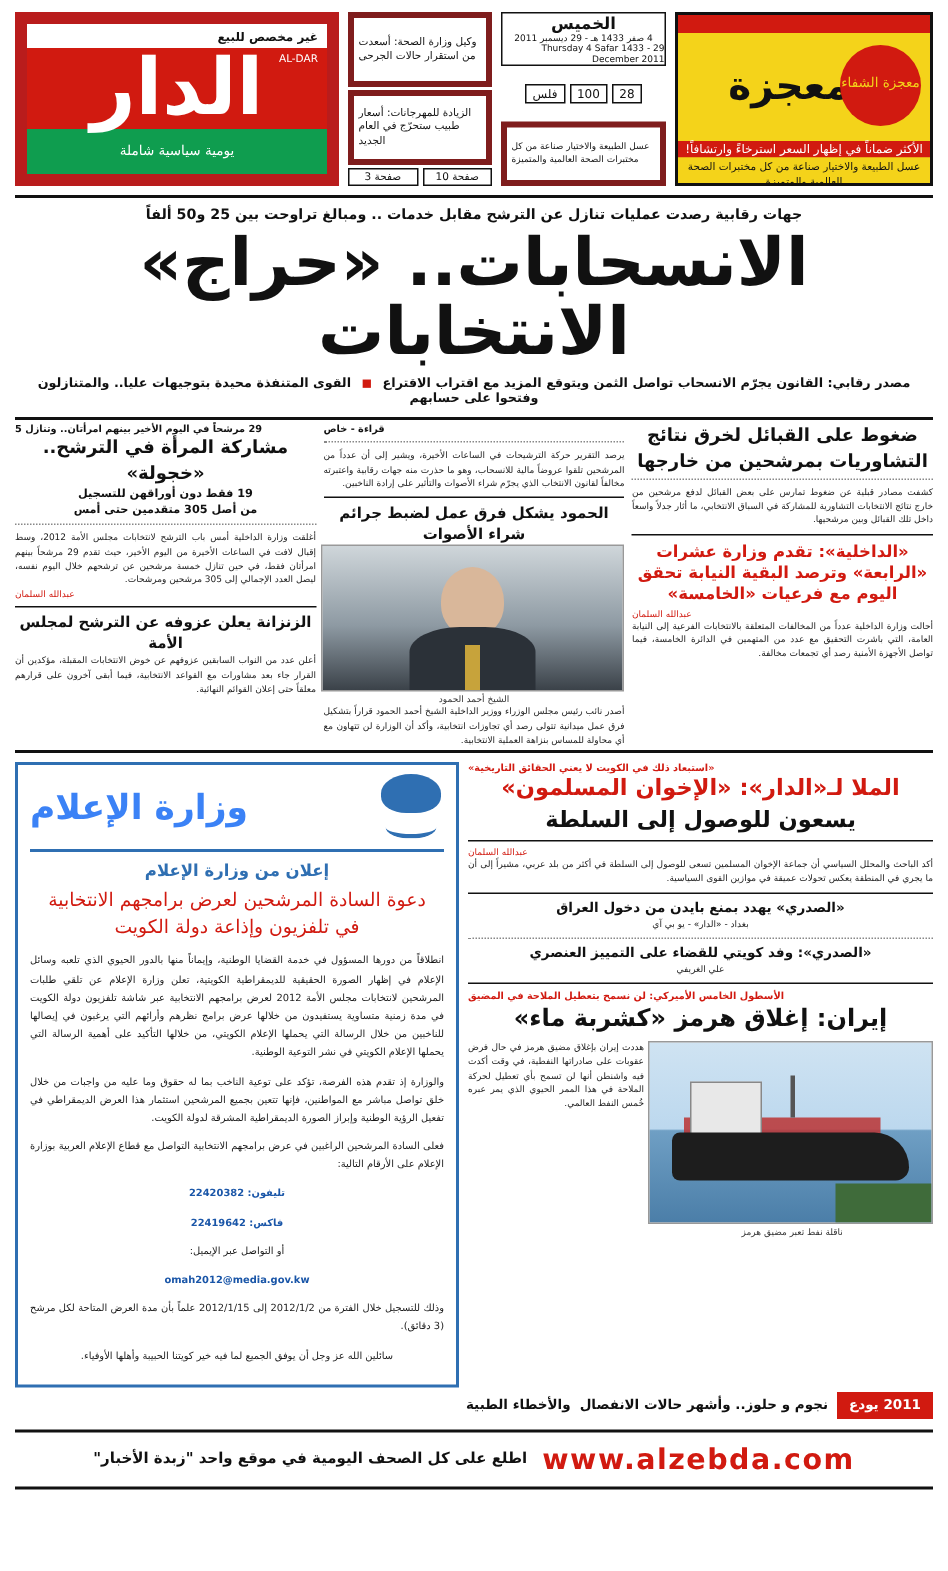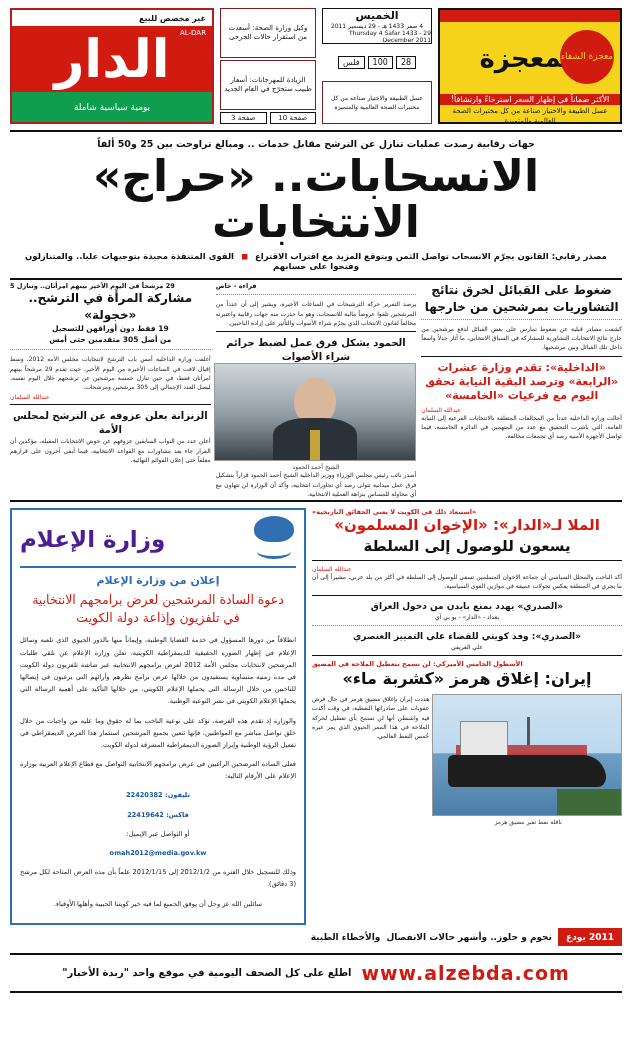--- a/index.html
+++ b/index.html
@@ -1,29 +1,29 @@
 <!DOCTYPE html>
 <html lang="ar" dir="rtl"><head>
 <meta charset="utf-8">
 <style>
   html,body{margin:0;padding:0;background:#ffffff;}
   body{width:632px;height:1047px;font-family:"DejaVu Sans",sans-serif;color:#111;overflow:hidden;}
   .page{position:relative;width:632px;height:1047px;background:#fff;}
 
   
   .masthead{display:flex;flex-direction:row-reverse;align-items:stretch;height:128px;padding:8px 10px 4px 10px;box-sizing:border-box;gap:6px;}
-  .logo-box{width:200px;border:2px solid #b91c1c;position:relative;background:#fff;display:flex;flex-direction:column;}
+  .logo-box{width:200px;border:8px solid #b91c1c;position:relative;background:#fff;display:flex;flex-direction:column;}
   .logo-red{flex:1;background:#d11a10;display:flex;align-items:center;justify-content:center;position:relative;}
   .logo-red .lbl{position:absolute;top:3px;right:6px;font-size:7px;color:#fff;}
   .logo-red .adar{color:#fff;font-size:52px;font-weight:bold;letter-spacing:-2px;line-height:1;}
   .logo-green{height:30px;background:#0f9d4f;color:#fff;font-size:9px;display:flex;align-items:center;justify-content:center;}
   .logo-top{height:16px;display:flex;align-items:center;justify-content:flex-start;padding:0 6px;font-size:8px;font-weight:bold;}
 
   .info-col{width:96px;display:flex;flex-direction:column;gap:2px;font-size:7px;}
-  .info-cell{border:1px solid #7f1d1d;padding:2px 3px;line-height:1.35;flex:1;display:flex;align-items:center;justify-content:center;text-align:center;}
+  .info-cell{border:4px solid #7f1d1d;padding:2px 3px;line-height:1.35;flex:1;display:flex;align-items:center;justify-content:center;text-align:left;}
   .date-box{border:1px solid #111;display:flex;flex-direction:column;align-items:center;justify-content:center;height:34px;}
   .date-box .d1{font-size:11px;font-weight:bold;}
   .date-box .d2{font-size:6px;}
   .date-box .d3{font-size:6px;}
 
   .mid-col{width:110px;display:flex;flex-direction:column;gap:12px;font-size:7px;}
   .pill-row{display:flex;gap:3px;}
   .pill{border:1px solid #111;flex:1;text-align:center;font-size:7px;padding:1px 0;}
   .num-row{display:flex;gap:3px;align-items:center;justify-content:center;font-size:8px;}
   .num-row span{border:1px solid #111;padding:1px 4px;}
@@ -62,21 +62,21 @@
   .photo.portrait{height:96px;background:linear-gradient(180deg,#cfd6da 0%,#8e9aa3 55%,#3b4249 100%);}
   .photo .face{position:absolute;left:50%;top:14px;transform:translateX(-50%);width:42px;height:46px;border-radius:50% 50% 45% 45%;background:#d9b79a;}
   .photo .suit{position:absolute;left:50%;bottom:0;transform:translateX(-50%);width:84px;height:42px;background:#2b3138;border-radius:40% 40% 0 0;}
   .photo .tie{position:absolute;left:50%;bottom:0;transform:translateX(-50%);width:10px;height:30px;background:#c7a33b;}
   .capt{font-size:6px;text-align:center;color:#333;padding-top:2px;}
 
   
   .mid-split{display:flex;flex-direction:row;gap:6px;padding:4px 10px 0;box-sizing:border-box;}
   .gov-ad{width:296px;border:2px solid #2f6fb2;padding:6px 8px;box-sizing:border-box;background:#fff;}
   .gov-head{display:flex;align-items:center;justify-content:space-between;border-bottom:2px solid #2f6fb2;padding-bottom:4px;}
-  .gov-title{color:#4c1d95;font-size:23px;font-weight:bold;}
+  .gov-title{color:#3b82f6;font-size:23px;font-weight:bold;}
   .emblem{width:44px;height:46px;position:relative;}
   .emblem .bird{width:40px;height:26px;background:#2f6fb2;border-radius:50% 50% 42% 42%;margin:0 auto;}
   .emblem .boat{width:34px;height:12px;border-bottom:3px solid #2f6fb2;margin:2px auto 0;border-radius:0 0 50% 50%;}
   .gov-sub{text-align:center;color:#2f6fb2;font-size:11px;font-weight:bold;margin:6px 0 4px;}
   .gov-h1{text-align:center;color:#d11a10;font-size:12.5px;font-weight:normal;line-height:1.45;}
   .gov-body{font-size:6.6px;line-height:1.85;text-align:justify;color:#1a1a1a;margin-top:7px;}
   .gov-body p{margin:0 0 7px 0;}
   .gov-contact{color:#1a56a8;font-weight:bold;}
 
   .right-col{flex:1;}

